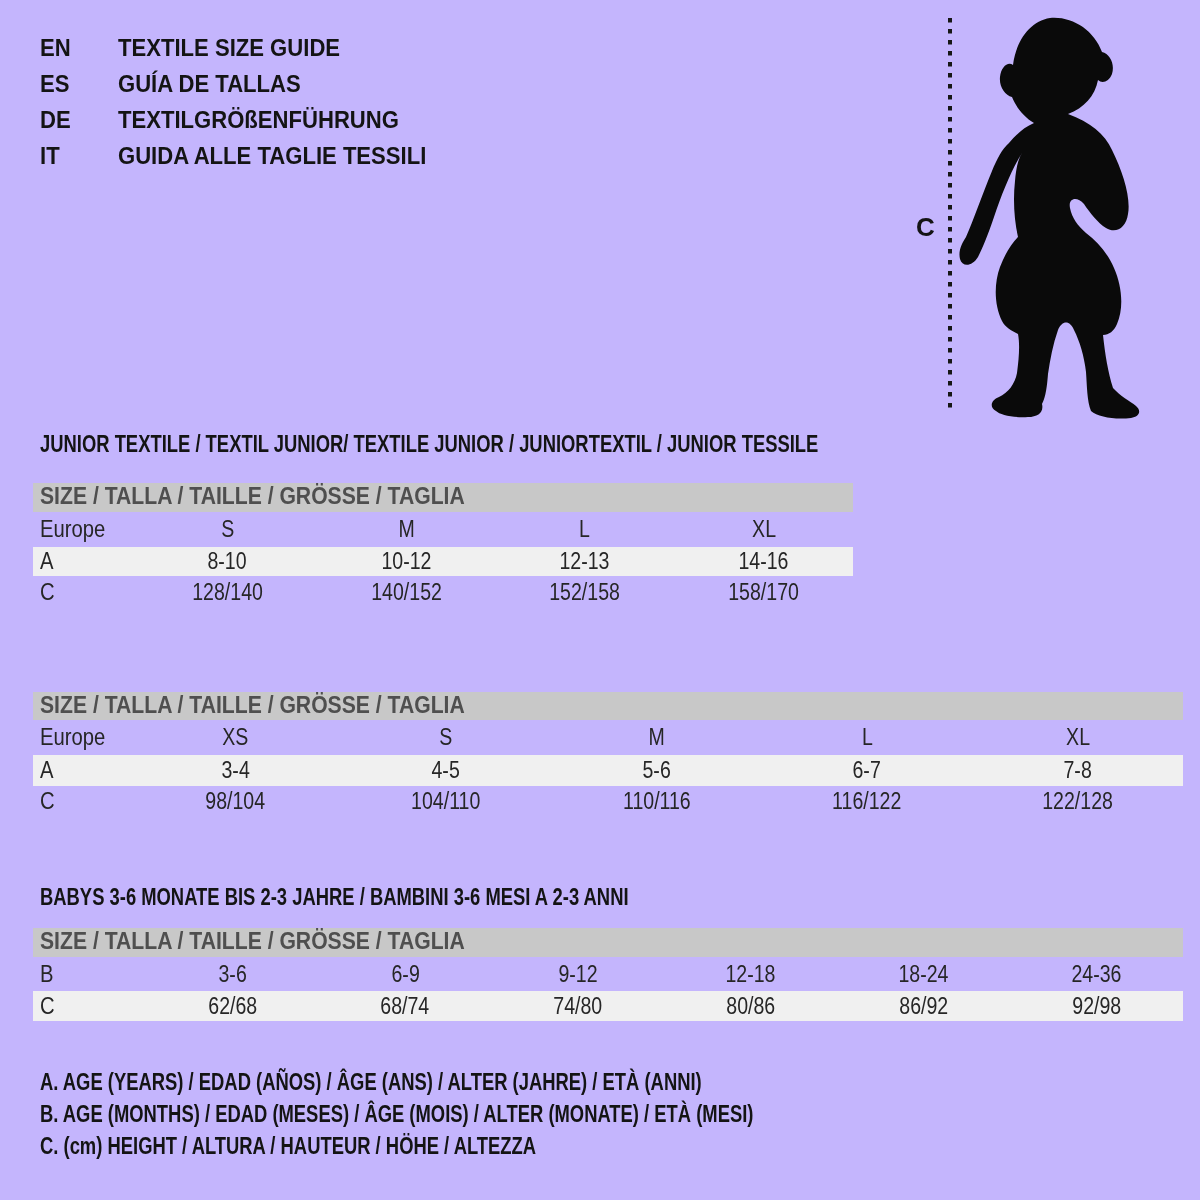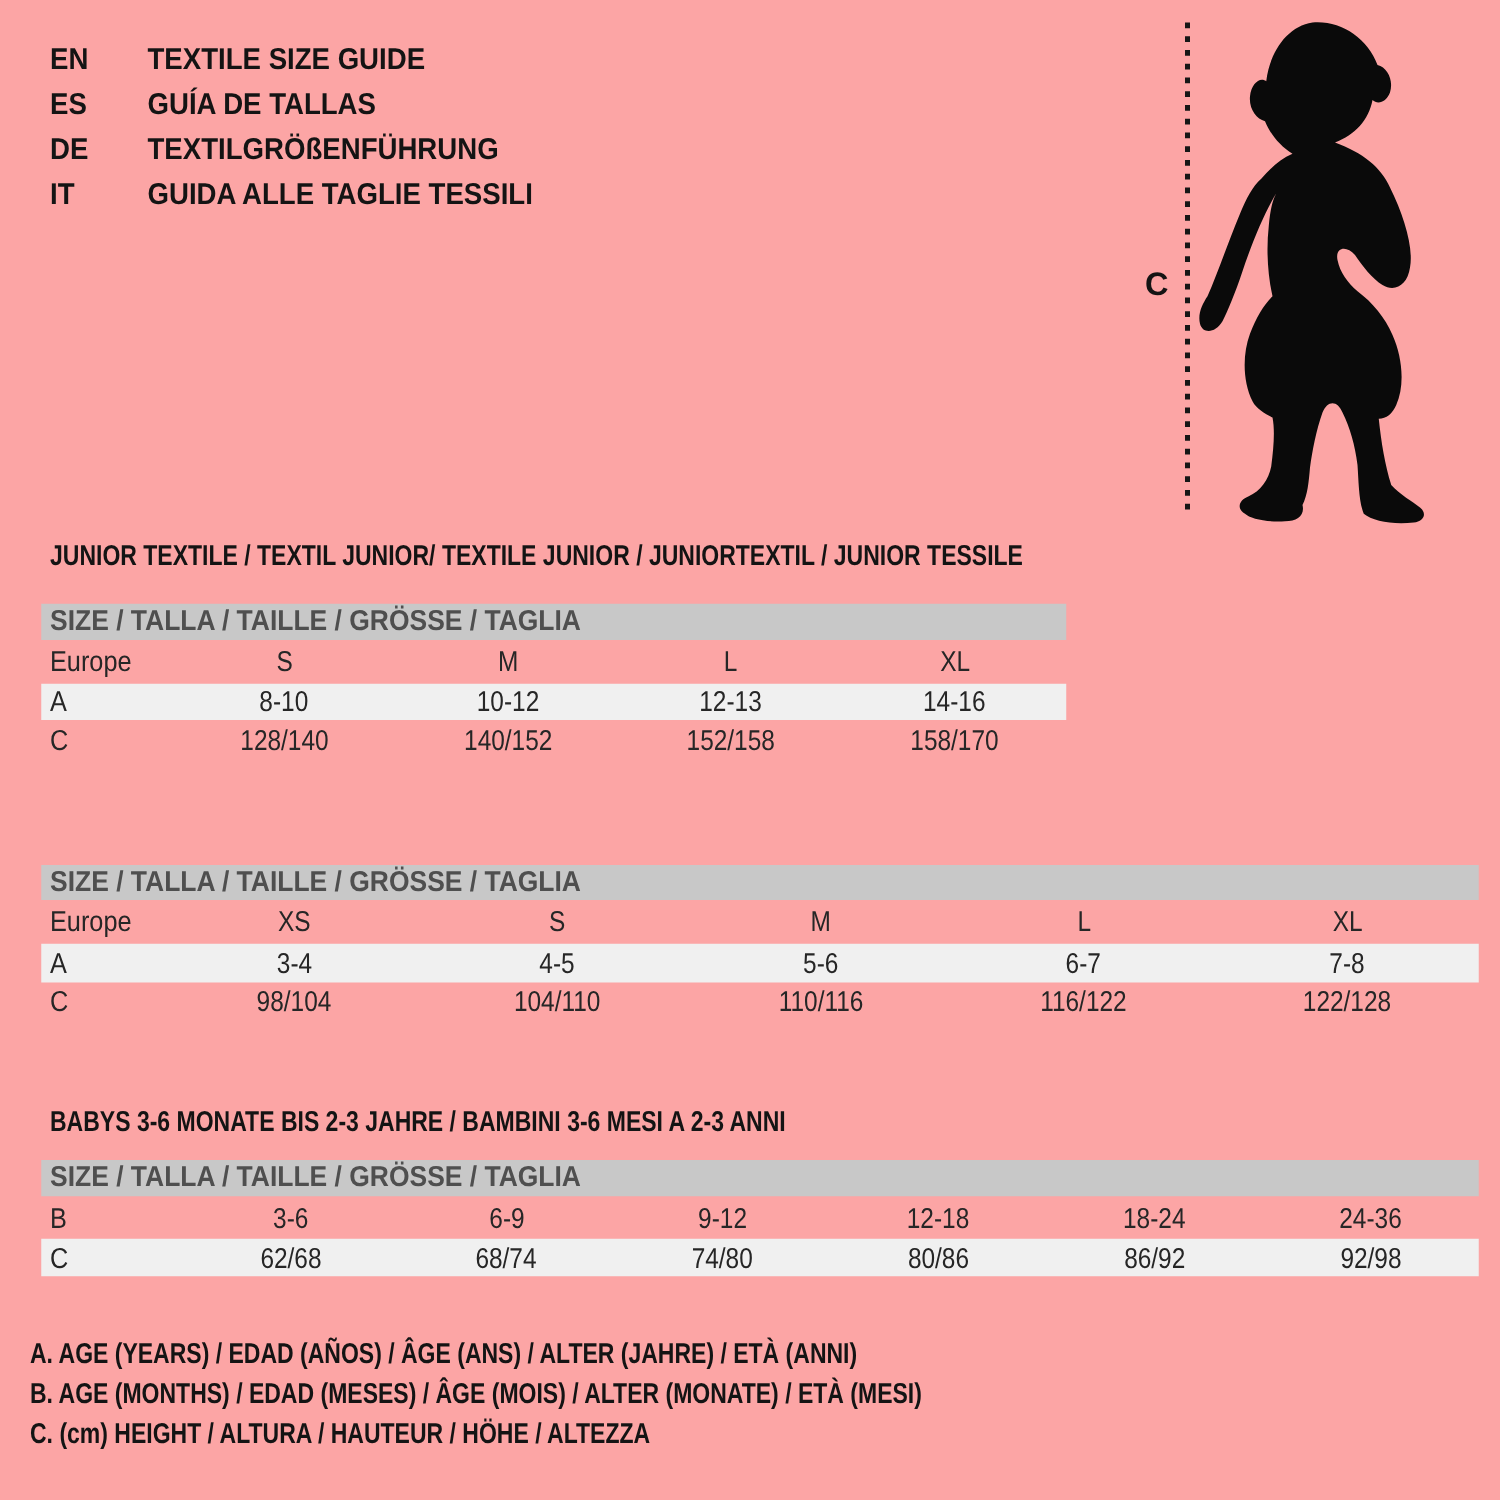--- a/index.html
+++ b/index.html
@@ -4,21 +4,21 @@
 <style>
   :root{
     --band-bg:#c8c8c8;
     --band-text:#4f4f4f;
     --stripe-bg:#f0f0f0;
     --text:#262626;
     --ink:#141414;
   }
   html,body{margin:0;padding:0;background:#fff;}
   .canvas{
-    position:relative;width:1200px;height:1200px;background:#fca5a5;
+    position:relative;width:1200px;height:1200px;background:#c4b5fd;
     font-family:"Liberation Sans", sans-serif;color:var(--text);overflow:hidden;
   }
   
   .cx80{display:inline-block;transform:scaleX(.80);transform-origin:0 50%;white-space:nowrap;}
   .cx88{display:inline-block;transform:scaleX(.88);transform-origin:0 50%;white-space:nowrap;}
   .cx92{display:inline-block;transform:scaleX(.92);transform-origin:0 50%;white-space:nowrap;}
   .cellx{display:inline-block;transform:scaleX(.85);transform-origin:50% 50%;white-space:nowrap;}
 
   
   .lang-list{position:absolute;left:40px;top:30px;}
@@ -44,21 +44,21 @@
   .tlabel{box-sizing:border-box;padding-left:7px;}
   .t1 .tlabel{flex:0 0 105px;}
   .t2 .tlabel{flex:0 0 97px;}
   .t3 .tlabel{flex:0 0 113px;}
   .tcell{flex:1 1 0;text-align:center;}
 
   .h29{height:29px;} .h28{height:28px;} .h35{height:35px;} .h33{height:33px;}
   .h31{height:31px;} .h30{height:30px;} .h34{height:34px;}
 
   
-  .legend{position:absolute;left:24px;top:1066px;}
+  .legend{position:absolute;left:40px;top:1066px;}
   .legend-line{height:32px;display:flex;align-items:center;font-weight:bold;font-size:23px;color:var(--ink);}
 </style>
 </head>
 <body>
 
 <div class="canvas">
 
   <div class="lang-list">
     <div class="lang-row">
       <span class="lang-code"><span class="cx92">EN</span></span>

